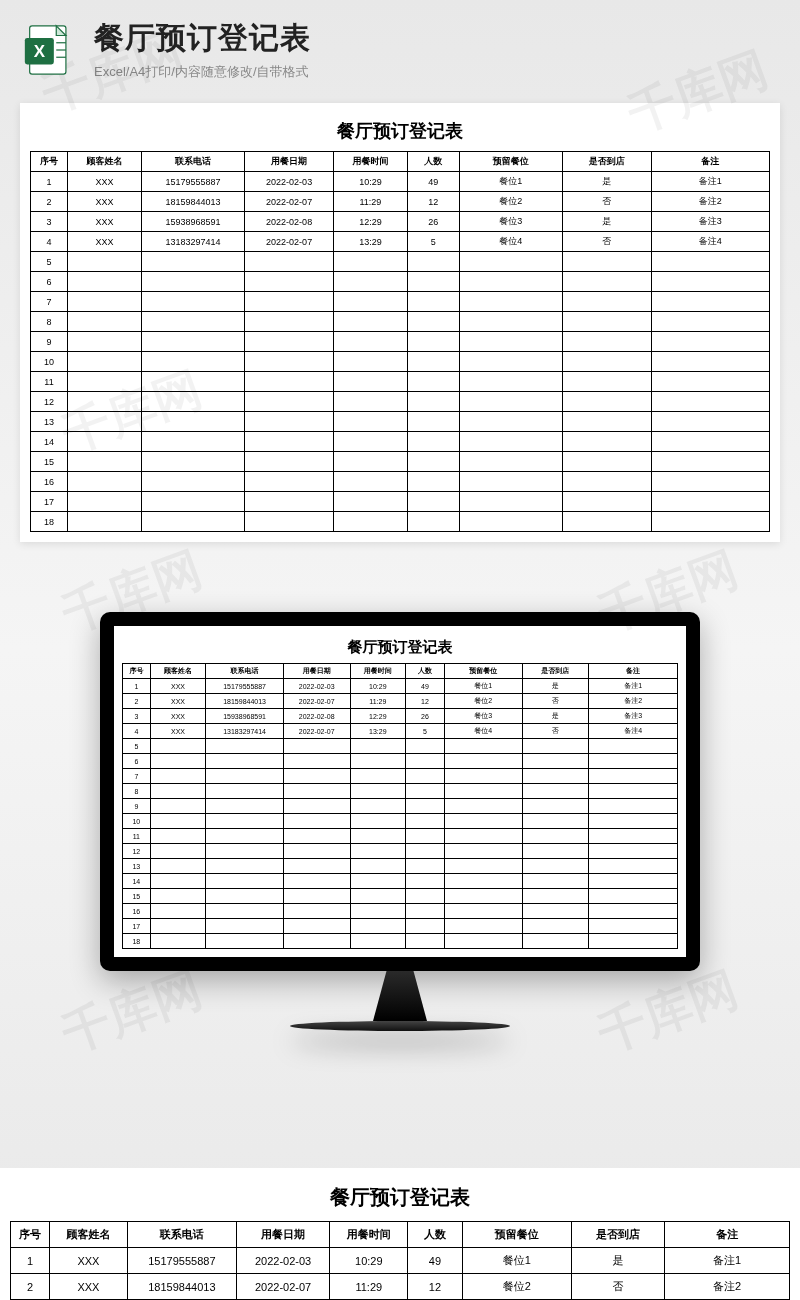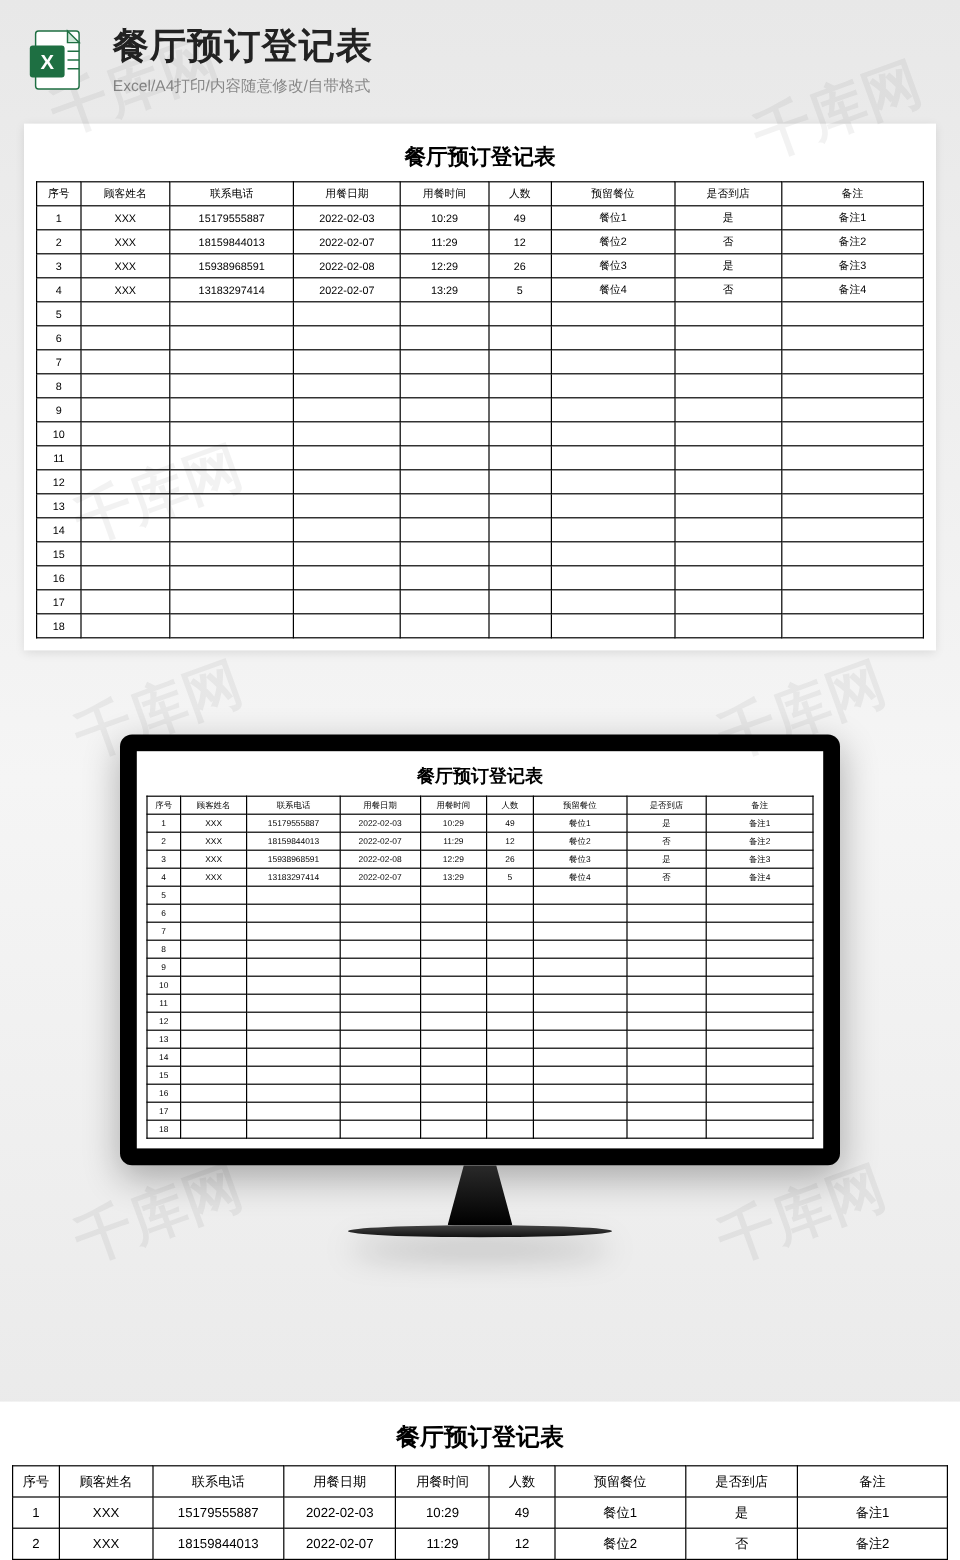--- a/index.html
+++ b/index.html
@@ -63,21 +63,21 @@
   }
   table.reg th, table.reg td {
     border: 1px solid #000;
     font-size: 9px;
     text-align: center;
     height: 20px;
     padding: 2px;
     overflow: hidden;
     white-space: nowrap;
   }
-  table.reg th { font-weight: normal; text-align: center; }
+  table.reg th { font-weight: bold; text-align: center; }
   .col-idx { width: 5%; }
   .col-name { width: 10%; }
   .col-phone { width: 14%; }
   .col-date { width: 12%; }
   .col-time { width: 10%; }
   .col-count { width: 7%; }
   .col-seat { width: 14%; }
   .col-arrive { width: 12%; }
   .col-note { width: 16%; }
 

